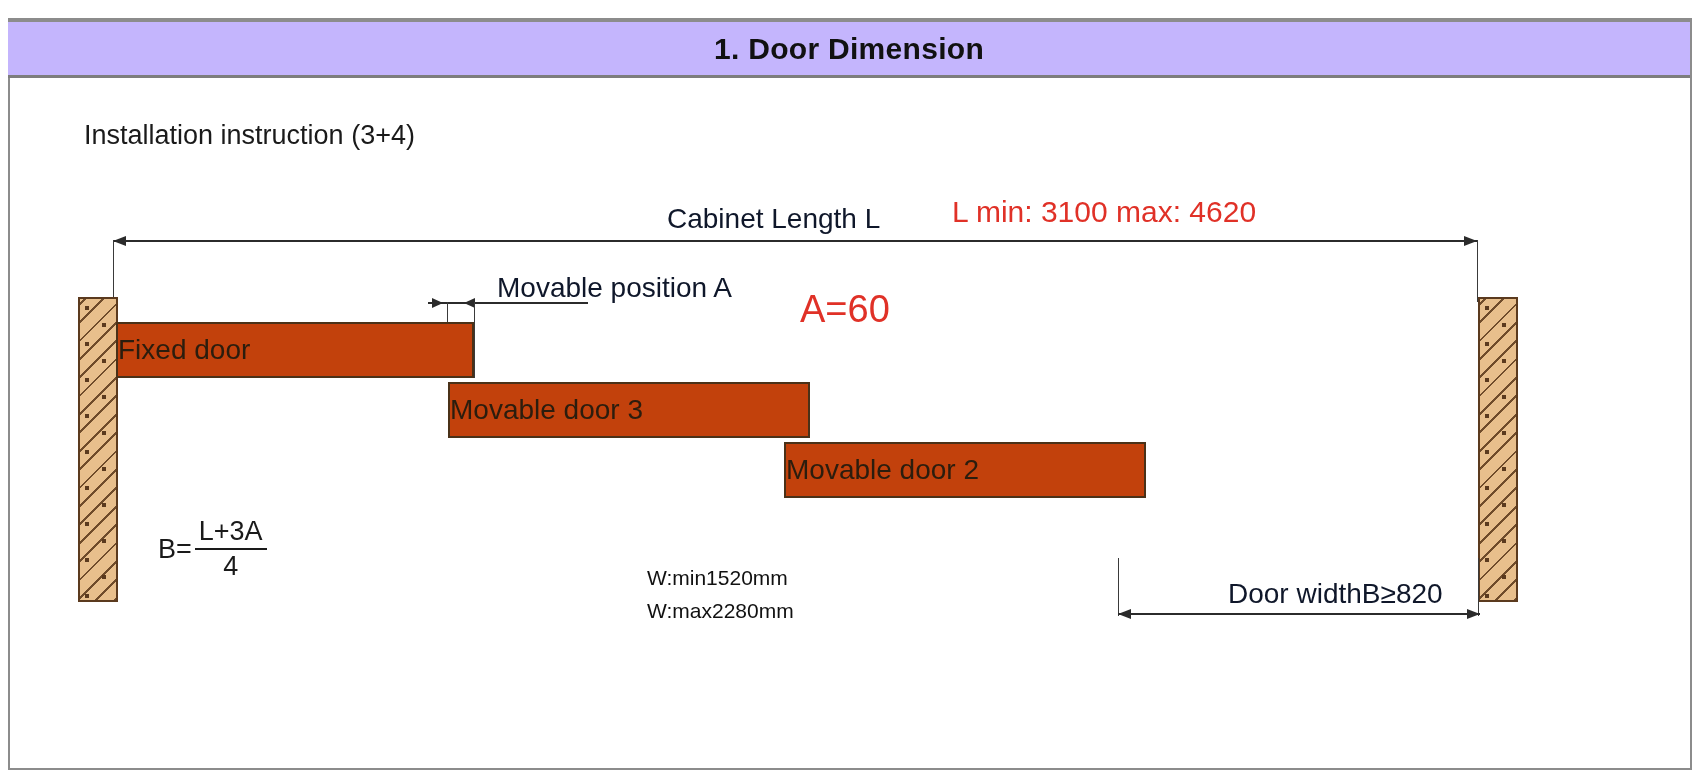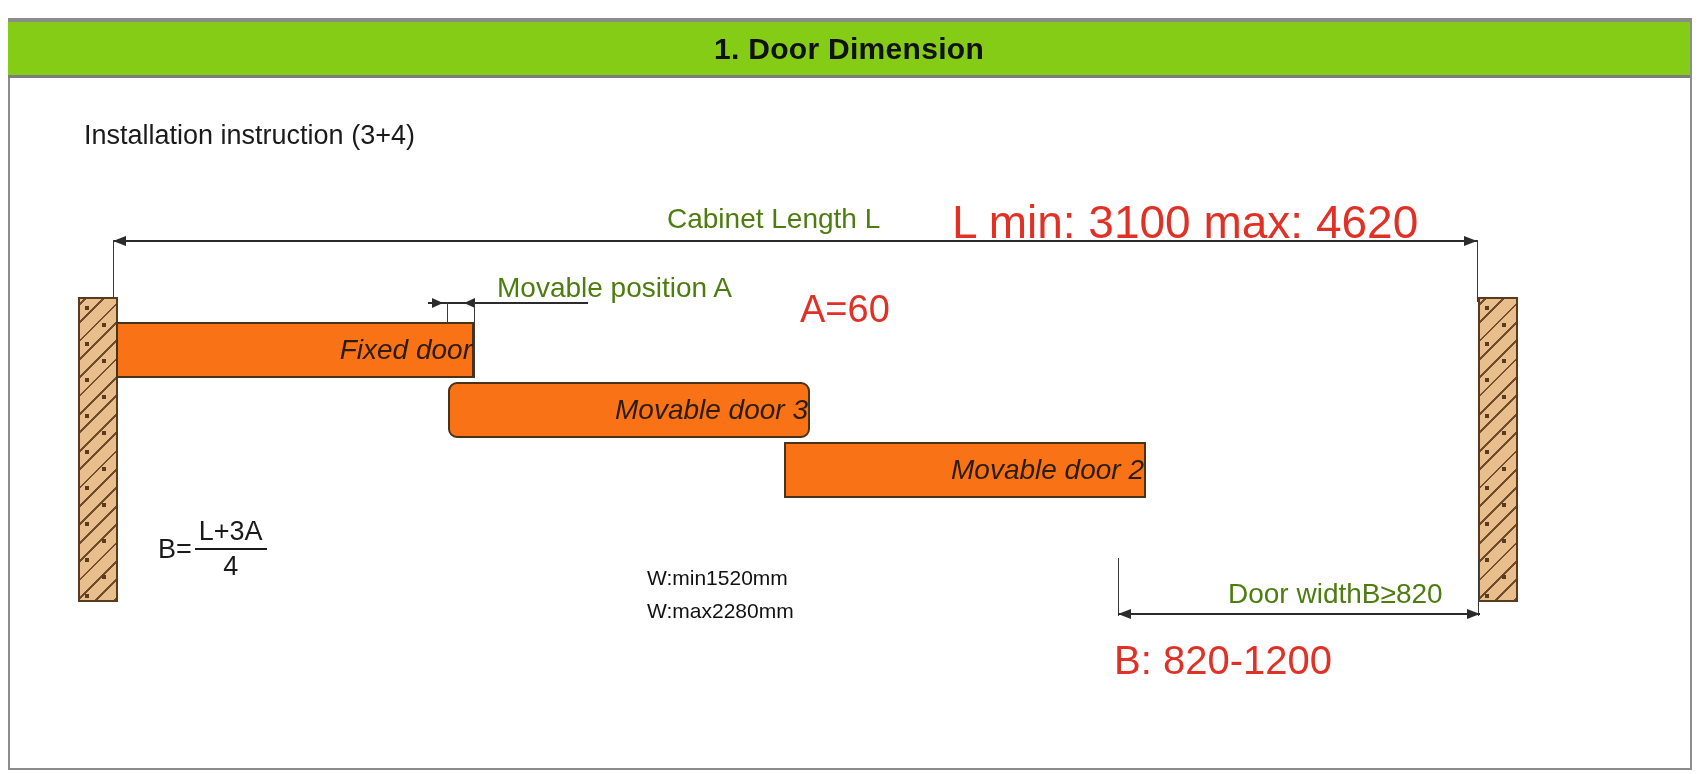--- a/index.html
+++ b/index.html
@@ -30,21 +30,21 @@
     background: #ffffff;
   }
 
   
   #title-bar {
     position: absolute;
     left: 8px;
     top: 20px;
     width: 1682px;
     height: 58px;
-    background: #84cc16;
+    background: #c4b5fd;
     border-top: 2px solid #8c8c8c;
     border-bottom: 3px solid #7d7d7d;
     box-sizing: border-box;
     display: flex;
     align-items: center;
     justify-content: center;
   }
   #title-text {
     font-size: 30px;
     font-weight: bold;
@@ -106,38 +106,37 @@
       ),
       radial-gradient(circle at 7px 9px, #5b3a1e 2.2px, rgba(0,0,0,0) 2.4px),
       radial-gradient(circle at 24px 26px, #5b3a1e 2.2px, rgba(0,0,0,0) 2.4px);
     background-size: auto, 33px 36px, 33px 36px;
   }
 
   
   .door {
     position: absolute;
     box-sizing: border-box;
-    background: #f97316;
+    background: #c2410c;
     border: 2.5px solid #4a3118;
     display: flex;
     align-items: center;
-    justify-content: flex-end;
-    font-style: italic;
+    justify-content: flex-start;
   }
   .door-label {
     font-size: 28px;
     color: #2b1d0e;
     white-space: nowrap;
   }
 
   
   .anno {
     position: absolute;
     white-space: nowrap;
-    color: #4d7c0f;
+    color: #0f172a;
   }
   .anno-red {
     position: absolute;
     white-space: nowrap;
     color: #e03127;
   }
   .small-note {
     position: absolute;
     font-size: 21px;
     color: #111111;
@@ -183,21 +182,21 @@
   <div id="doc-frame"></div>
 
   <div id="title-bar">
     <span id="title-text">1.  Door Dimension</span>
   </div>
 
   <div id="subtitle">Installation instruction (3+4)</div>
 
   <div class="anno" style="left:667px; top:203px; font-size:28px;">Cabinet Length L</div>
 
-  <div class="anno-red" style="left:952px; top:195px; font-size:46px;">L min: 3100 max: 4620</div>
+  <div class="anno-red" style="left:952px; top:195px; font-size:30px;">L min: 3100 max: 4620</div>
 
   <div class="hline" style="left:113px; top:240px; width:1364px;"></div>
   <div class="arrow arrow-left" style="left:113px; top:236px;"></div>
   <div class="arrow arrow-right" style="left:1464px; top:236px;"></div>
 
   <div class="thin-vline" style="left:113px; top:240px; height:62px;"></div>
   <div class="thin-vline" style="left:1477px; top:240px; height:62px;"></div>
 
   <div class="wall" style="left:78px; top:297px; width:40px; height:305px;"></div>
   <div class="wall" style="left:1478px; top:297px; width:40px; height:305px;"></div>
@@ -209,21 +208,21 @@
   <div class="hline" style="left:428px; top:302px; width:160px; border-top-width:2px;"></div>
   <div class="arrow arrow-right" style="left:432px; top:298px; border-left-width:11px;"></div>
   <div class="arrow arrow-left" style="left:464px; top:298px; border-right-width:11px;"></div>
   <div class="thin-vline" style="left:447px; top:302px; height:76px;"></div>
   <div class="thin-vline" style="left:474px; top:302px; height:76px;"></div>
 
   <div class="door" style="left:116px; top:322px; width:358px; height:56px;">
     <span class="door-label">Fixed door</span>
   </div>
 
-  <div class="door" style="left:448px; top:382px; width:362px; height:56px;border-radius:9px;">
+  <div class="door" style="left:448px; top:382px; width:362px; height:56px;">
     <span class="door-label">Movable door 3</span>
   </div>
 
   <div class="door" style="left:784px; top:442px; width:362px; height:56px;">
     <span class="door-label">Movable door 2</span>
   </div>
 
 
   <div id="formula">
     <span class="lhs">B=</span>
@@ -239,15 +238,14 @@
 
   <div class="anno" style="left:1228px; top:578px; font-size:28px;text-align:center;">Door widthB≥820</div>
 
   <div class="thin-vline" style="left:1118px; top:558px; height:58px;"></div>
   <div class="thin-vline" style="left:1478px; top:558px; height:58px;"></div>
 
   <div class="hline" style="left:1118px; top:613px; width:362px;"></div>
   <div class="arrow arrow-left" style="left:1118px; top:609px;"></div>
   <div class="arrow arrow-right" style="left:1467px; top:609px;"></div>
 
-  <div class="anno-red" style="left:1114px; top:638px; font-size:40px;">B: 820-1200</div>
 
 </div>
 
 </body></html>

